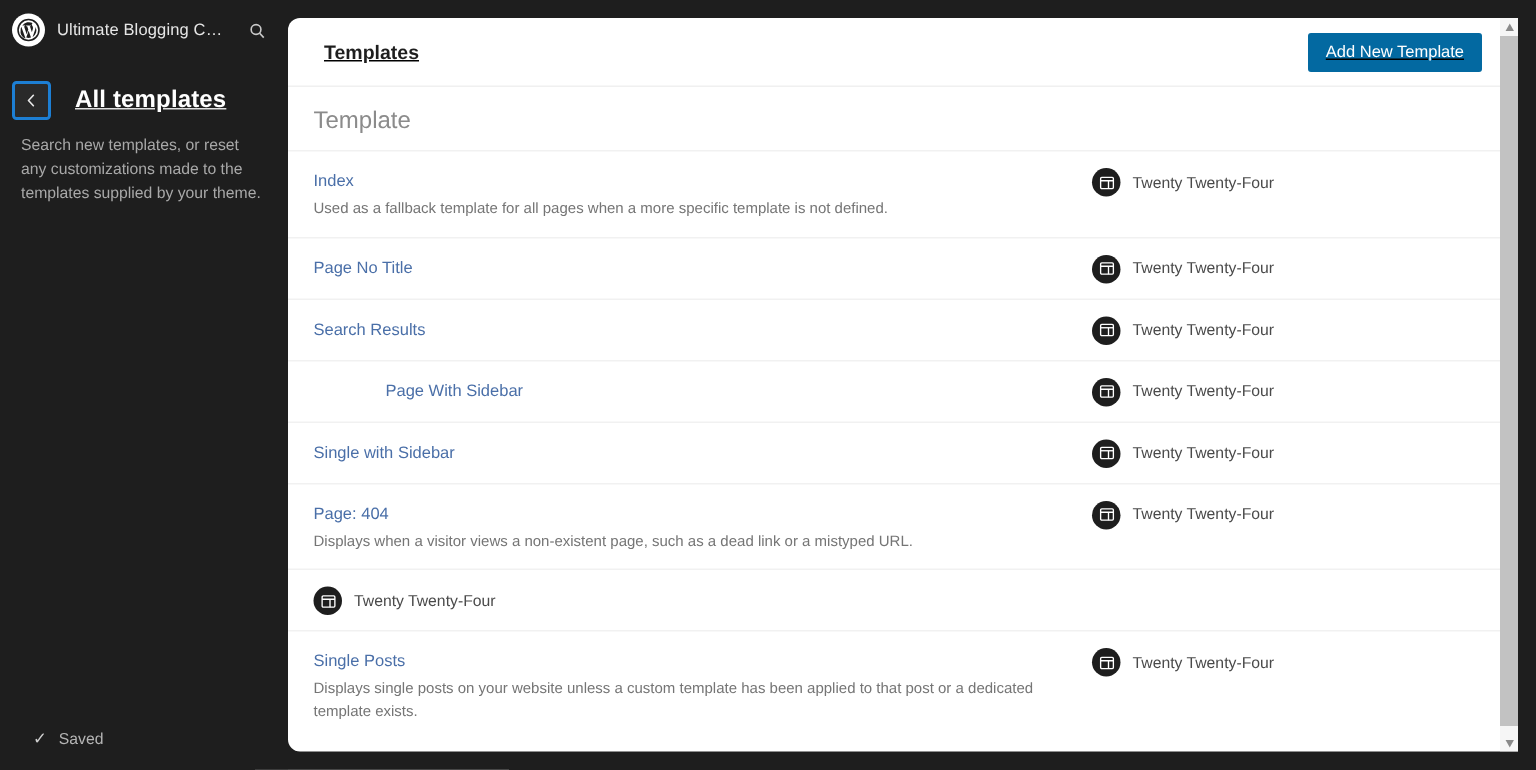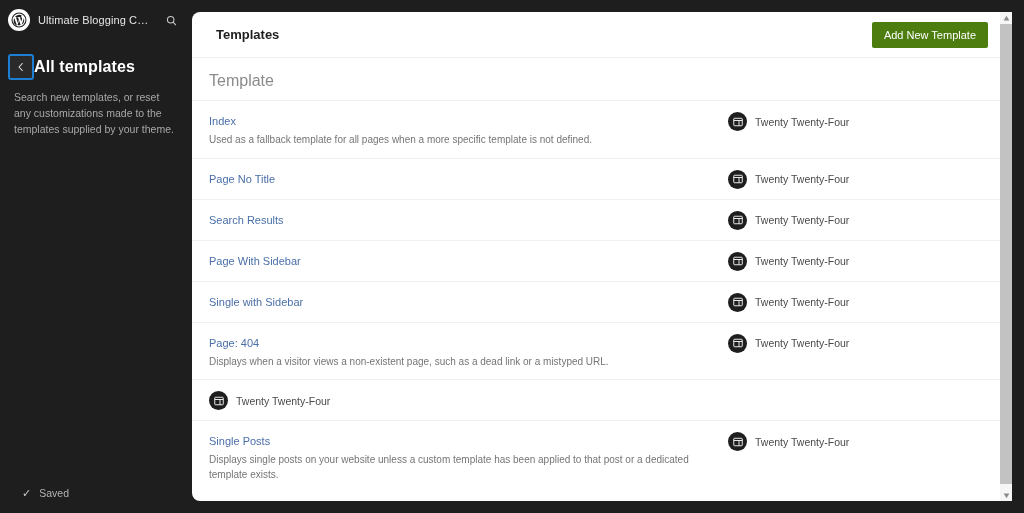--- a/index.html
+++ b/index.html
@@ -65,22 +65,23 @@
     display: flex;
     align-items: center;
     justify-content: center;
     color: #c9c9c9;
     cursor: pointer;
   }
 
   .sidebar-head {
     display: flex;
     align-items: center;
-    gap: 0;
+    gap: 16px;
     padding: 14px 14px 0 8px;
+    text-decoration: underline;
   }
 
   .back-btn {
     width: 26px; height: 26px;
     flex: 0 0 26px;
     border-radius: 3px;
     background: #2a2a2a;
     border: 2px solid #1d7fd4;
     display: flex;
     align-items: center;
@@ -133,20 +134,21 @@
     overflow: hidden;
   }
 
   .panel-header {
     height: 46px;
     display: flex;
     align-items: center;
     justify-content: space-between;
     padding: 0 24px 0 24px;
     border-bottom: 1px solid #f0f0f0;
+    text-decoration: underline;
   }
 
   .panel-title {
     font-size: 13px;
     font-weight: 700;
     color: #1e1e1e;
   }
 
   .add-btn {
     background: #0b74b8;
@@ -287,21 +289,21 @@
     <div class="saved-status">
       <span class="saved-check">✓</span>
       <span>Saved</span>
     </div>
   </div>
 
   <div class="panel">
 
     <div class="panel-header">
       <span class="panel-title">Templates</span>
-      <button class="add-btn" style="background: #4d7c0f;">Add New Template</button>
+      <button class="add-btn" style="background: #0369a1;">Add New Template</button>
     </div>
 
     <div class="table-head">
       <span class="col-template">Template</span>
     </div>
 
     <div class="rows" id="rows-container">
         <div class="row">
           <div class="row-main"><a class="tpl-name" style="color: rgb(74, 111, 168);">Index</a><div class="tpl-desc">Used as a fallback template for all pages when a more specific template is not defined.</div></div>
           <div class="row-added">
@@ -335,21 +337,21 @@
               <svg width="12" height="12" viewBox="0 0 24 24" fill="none" stroke="#ffffff" stroke-width="1.8">
                 <rect x="3.5" y="4.5" width="17" height="15" rx="1.5"></rect>
                 <line x1="3.5" y1="9" x2="20.5" y2="9"></line>
                 <line x1="14" y1="9" x2="14" y2="19.5"></line>
               </svg>
             </span>
             <span class="added-label">Twenty Twenty-Four</span>
           </div>
         </div>
         <div class="row">
-          <div class="row-main"><a class="tpl-name" style="color: rgb(74, 111, 168);">Page With Sidebar</a></div>
+          <div class="row-main"><a class="tpl-name" style="color: rgb(74, 111, 168); margin-left: 48px;">Page With Sidebar</a></div>
           <div class="row-added">
             <span class="theme-avatar">
               <svg width="12" height="12" viewBox="0 0 24 24" fill="none" stroke="#ffffff" stroke-width="1.8">
                 <rect x="3.5" y="4.5" width="17" height="15" rx="1.5"></rect>
                 <line x1="3.5" y1="9" x2="20.5" y2="9"></line>
                 <line x1="14" y1="9" x2="14" y2="19.5"></line>
               </svg>
             </span>
             <span class="added-label">Twenty Twenty-Four</span>
           </div>

